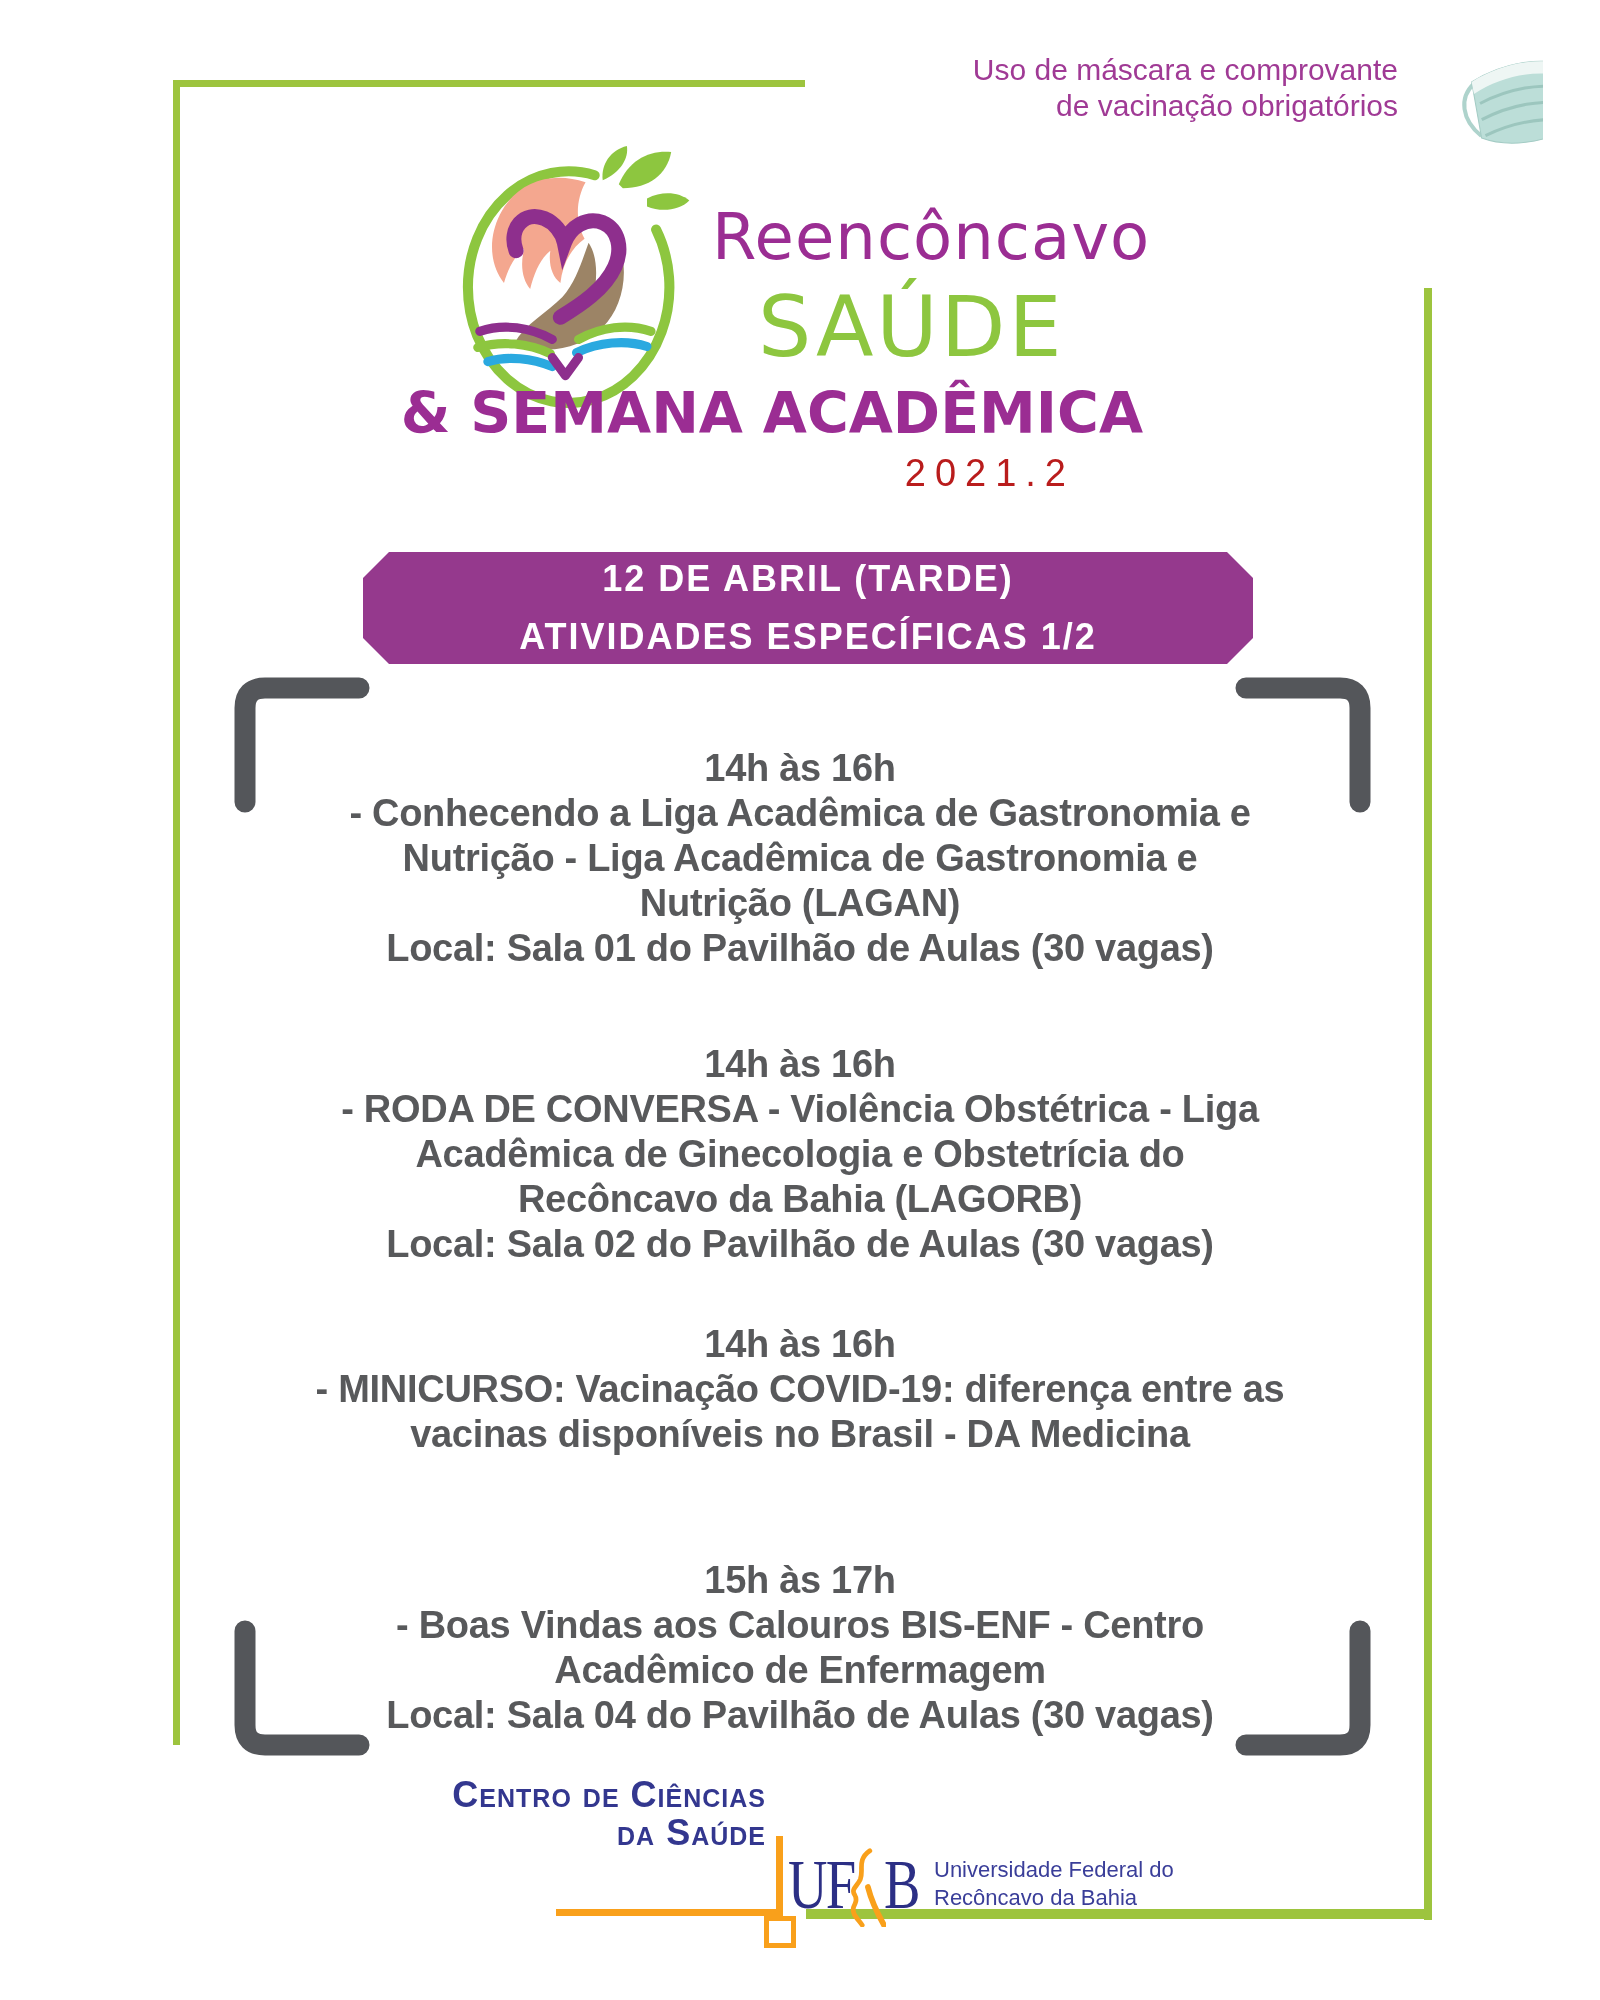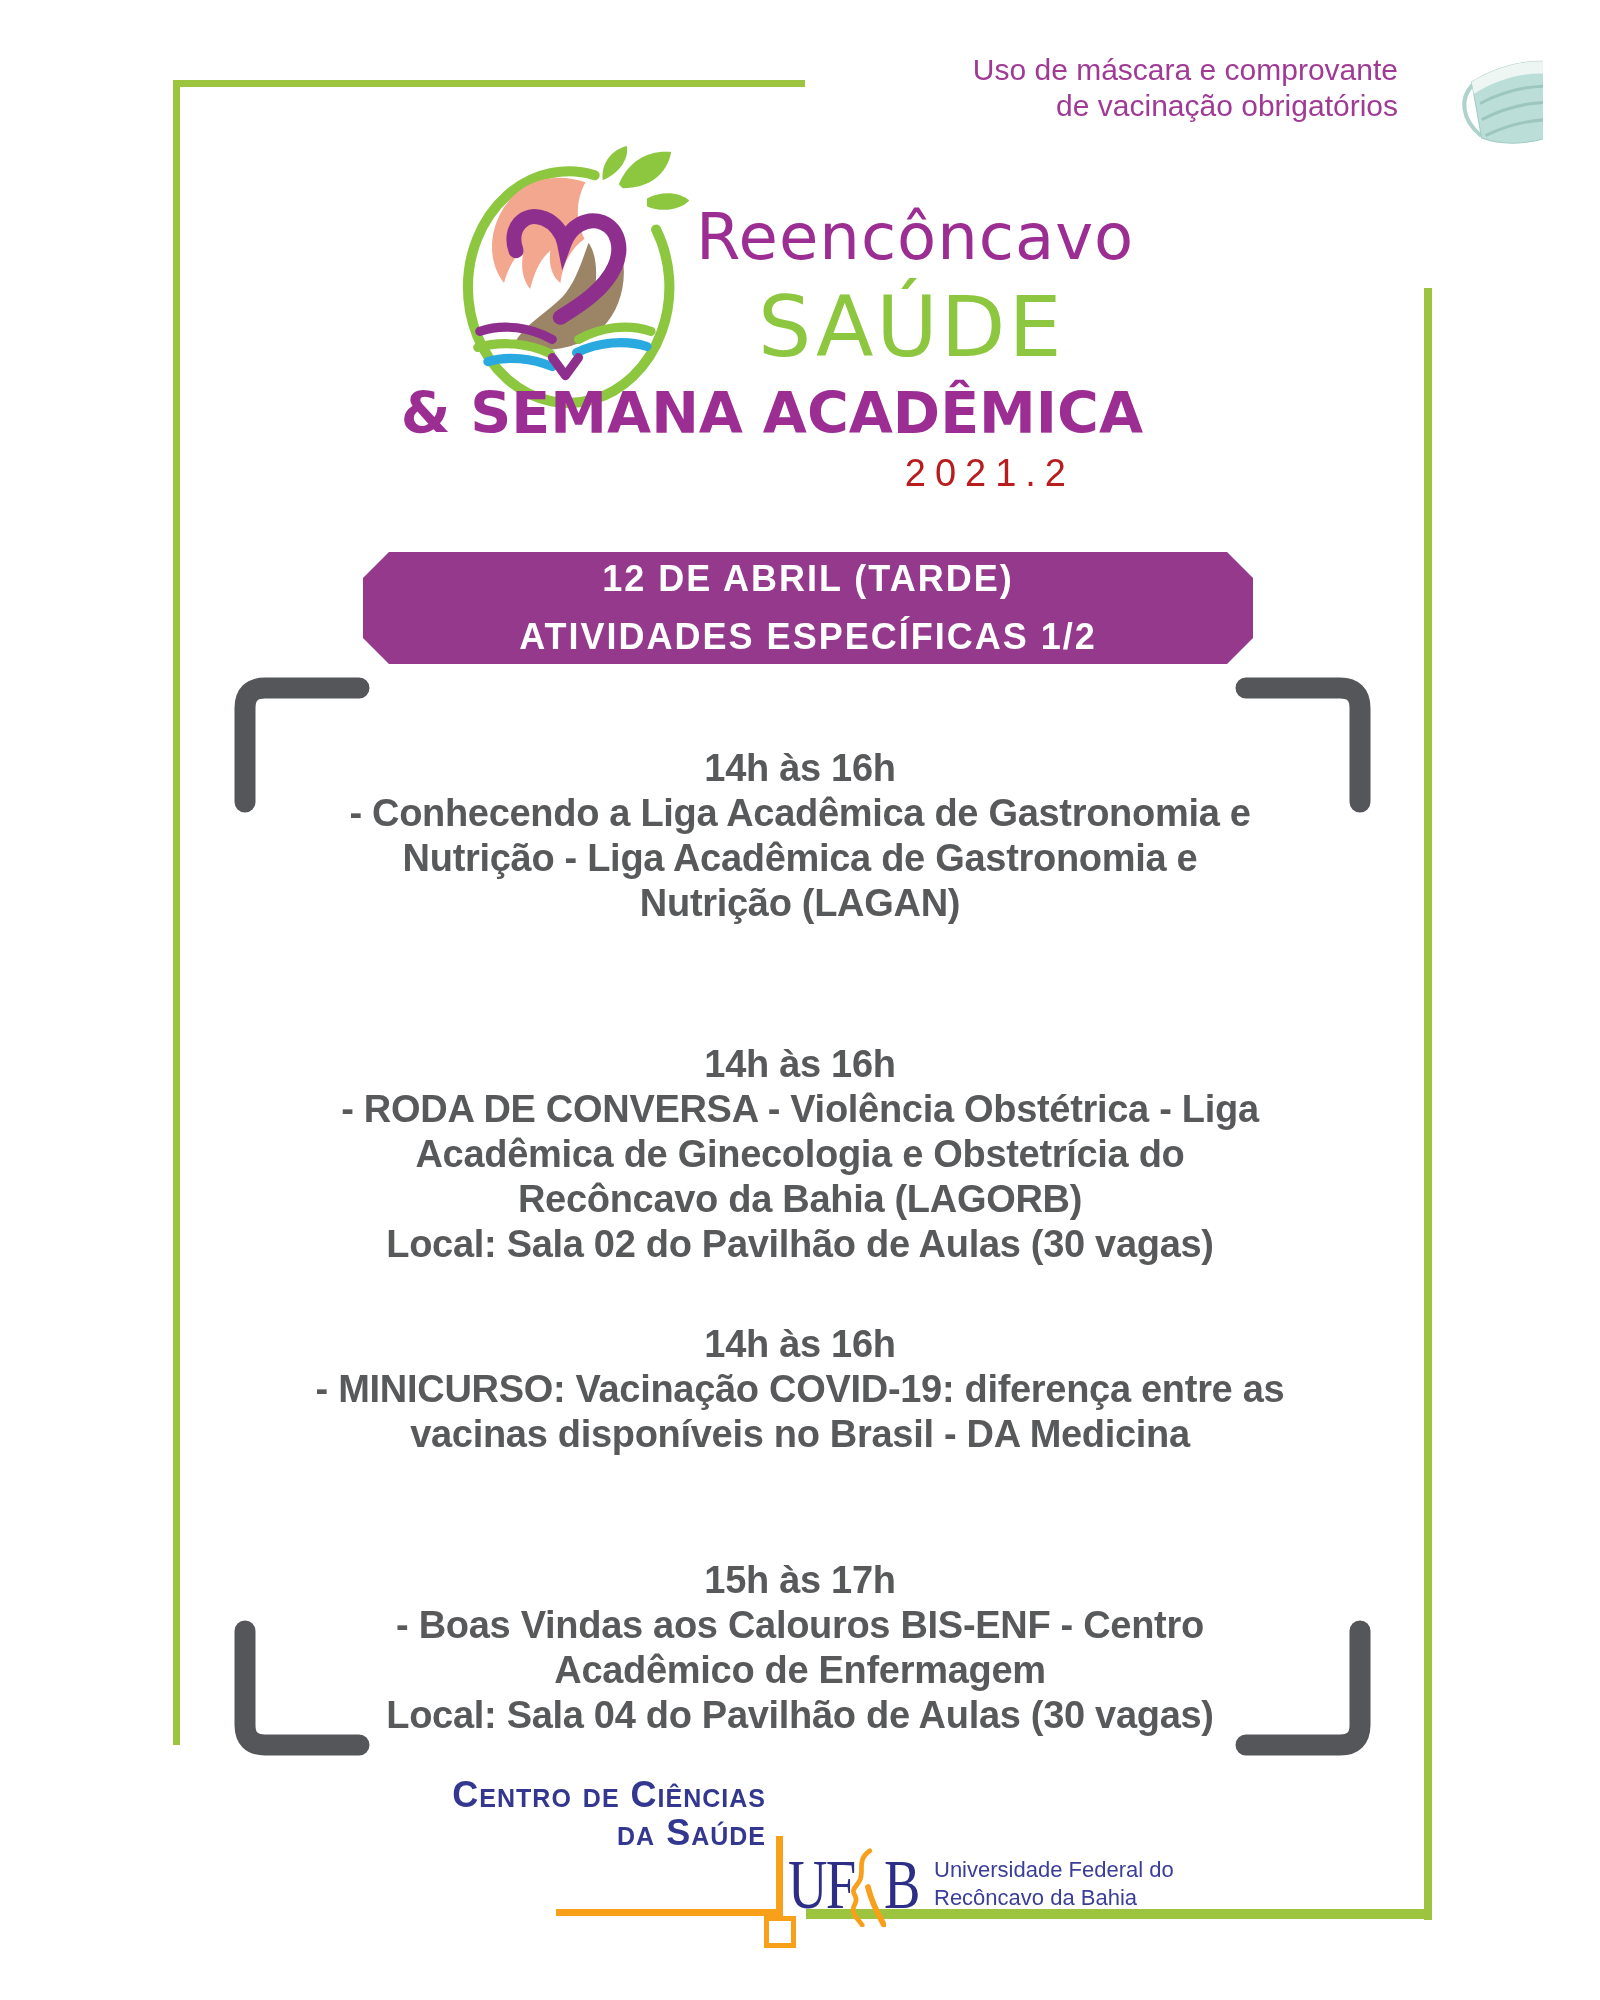--- a/index.html
+++ b/index.html
@@ -13,21 +13,21 @@
   .gline.right{left:1424px;top:288px;width:8px;height:1632px;}
   .gline.bottom{left:806px;top:1909px;width:626px;height:10px;}
 
   
   .notice{position:absolute;right:145px;top:52px;width:620px;text-align:right;
           color:#a03a95;font-size:30px;line-height:36px;white-space:pre-line;}
   .mask-wrap{position:absolute;left:1458px;top:38px;width:132px;height:132px;}
 
   
   .logo-mark{position:absolute;left:448px;top:146px;width:255px;height:272px;}
-  .brand{position:absolute;left:696px;top:200px;font-family:"DejaVu Sans",sans-serif;
+  .brand{position:absolute;left:712px;top:200px;font-family:"DejaVu Sans",sans-serif;
          font-size:64px;color:#9b2d93;letter-spacing:1px;}
   .brand-sub{position:absolute;left:758px;top:278px;font-family:"DejaVu Sans",sans-serif;
          font-weight:normal;font-size:84px;color:#8dc63f;letter-spacing:3px;}
   .tagline{position:absolute;left:383px;top:380px;width:760px;text-align:right;
          font-family:"DejaVu Sans",sans-serif;font-weight:bold;font-size:57px;color:#9b2d93;}
   .edition{position:absolute;right:468px;top:452px;font-size:38px;color:#b91c1c;
          letter-spacing:9px;font-weight:500;}
 
   
   .banner{position:absolute;left:363px;top:552px;width:890px;height:112px;background:#95398d;
@@ -129,20 +129,21 @@
   </svg>
   <svg class="bracket br" viewBox="0 0 150 150">
     <path d="M20,134 L20,40 Q20,20 40,20 L134,20" stroke="#54565a" stroke-width="21" fill="none" stroke-linecap="round"></path>
   </svg>
 
   <div class="event e0">
     <div class="time">14h às 16h</div>
     <div class="desc">- Conhecendo a Liga Acadêmica de Gastronomia e
 Nutrição - Liga Acadêmica de Gastronomia e
 Nutrição (LAGAN)</div>
+    <div class="loc">Local: Sala 01 do Pavilhão de Aulas (30 vagas)</div>
   </div>
   <div class="event e1">
     <div class="time">14h às 16h</div>
     <div class="desc">- RODA DE CONVERSA - Violência Obstétrica - Liga
 Acadêmica de Ginecologia e Obstetrícia do
 Recôncavo da Bahia (LAGORB)</div>
     <div class="loc">Local: Sala 02 do Pavilhão de Aulas (30 vagas)</div>
   </div>
   <div class="event e2">
     <div class="time">14h às 16h</div>

